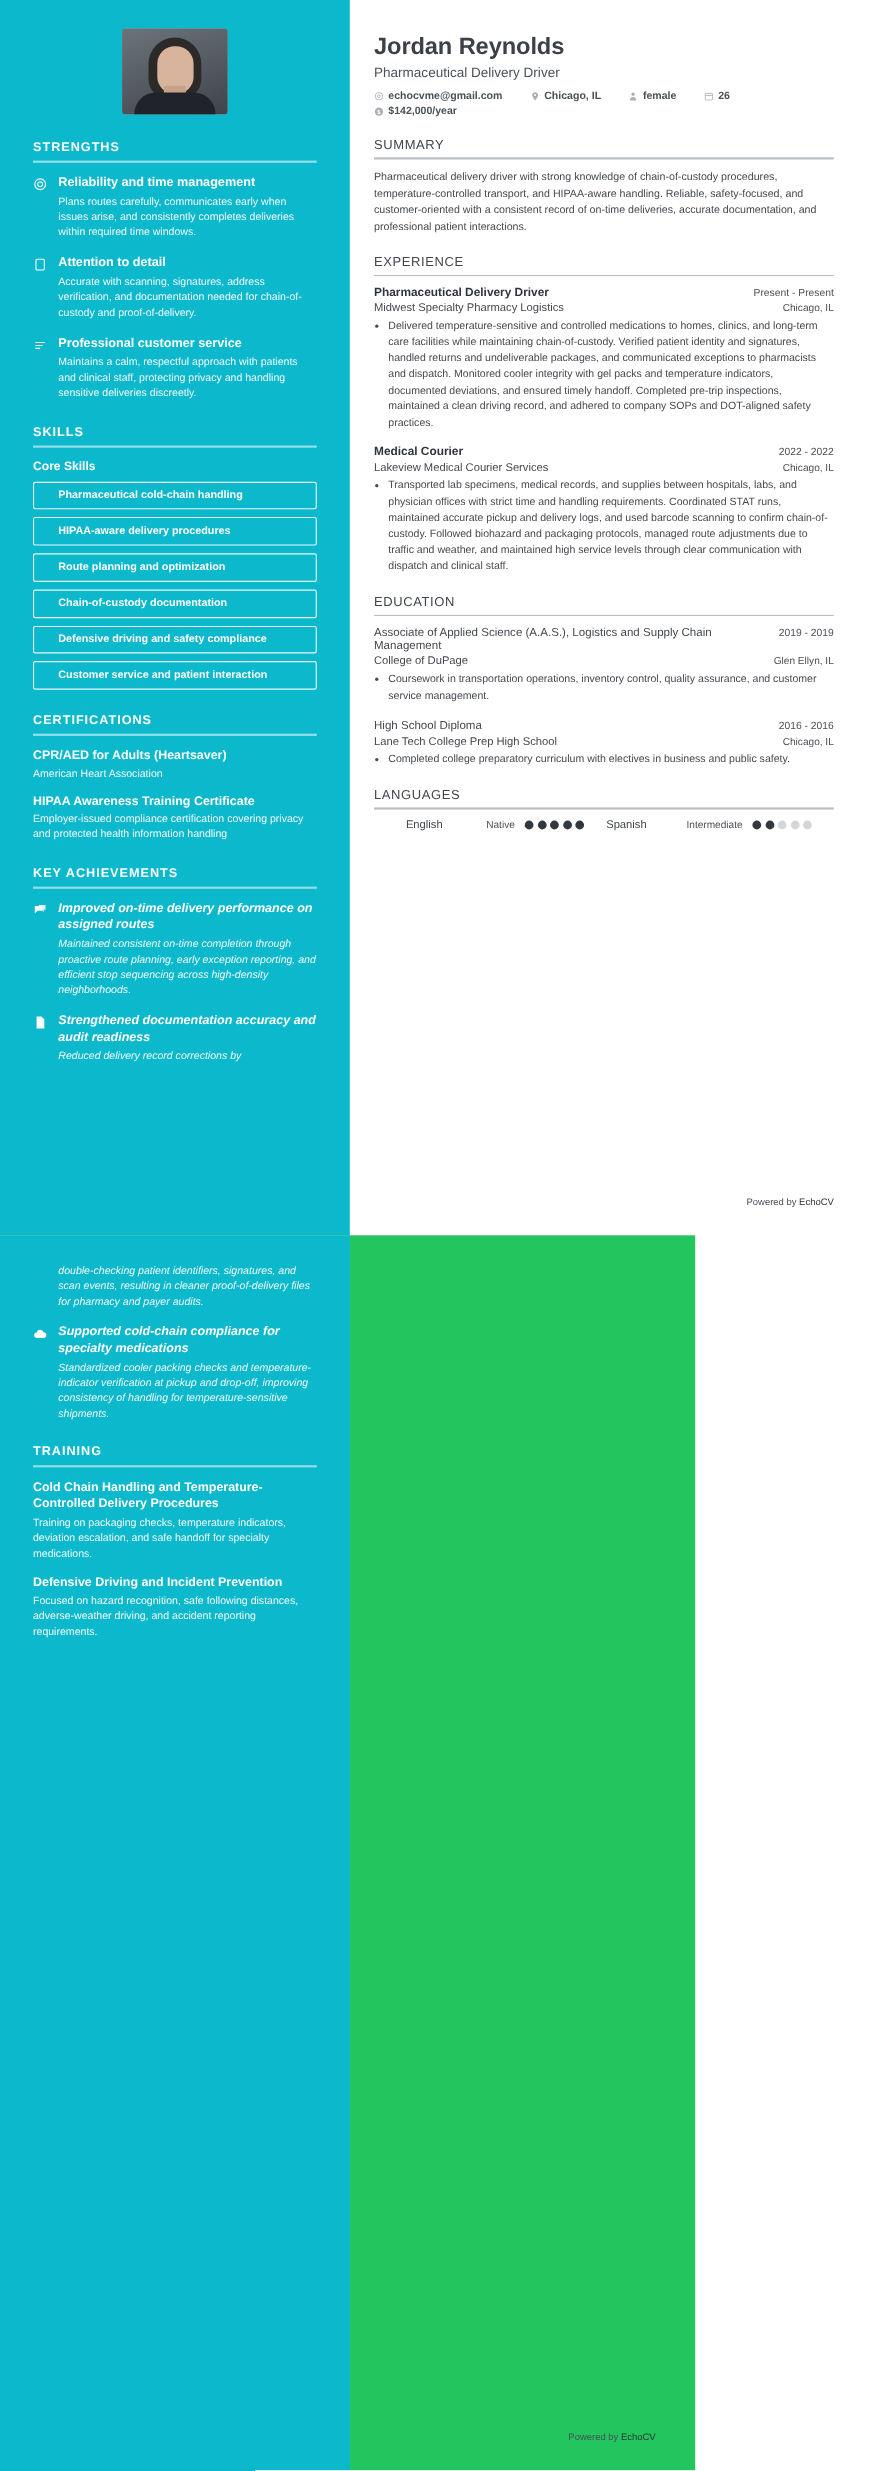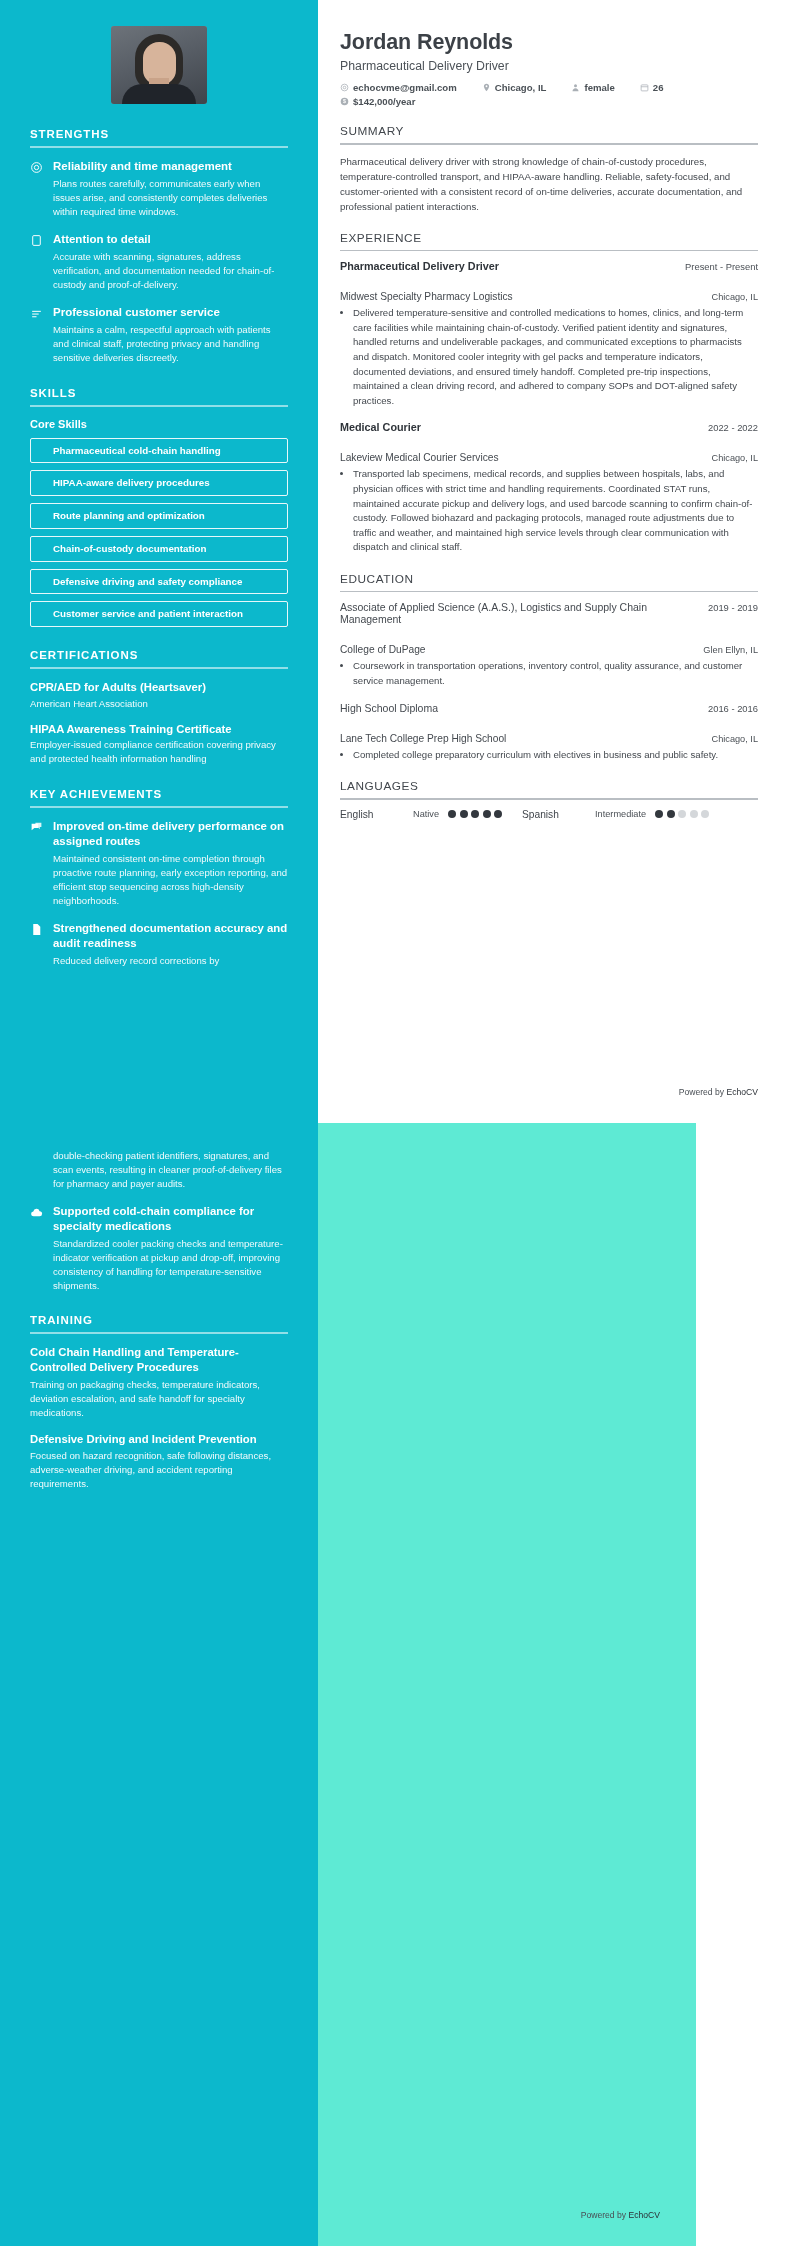--- a/index.html
+++ b/index.html
@@ -158,20 +158,21 @@
   .cert-org {
     font-size: 9.6px;
     line-height: 1.45;
     color: rgba(255,255,255,0.95);
   }
 
   .ach-item {
     display: flex;
     gap: 9px;
     margin-bottom: 13px;
+    font-style: italic;
   }
   .ach-name {
     font-size: 11.4px;
     font-weight: 700;
     line-height: 1.32;
     margin-bottom: 3px;
   }
   .ach-desc {
     font-size: 9.6px;
     line-height: 1.45;
@@ -260,21 +261,21 @@
   .job-date {
     font-size: 9.4px;
     color: #4b5056;
     white-space: nowrap;
   }
   .job-sub {
     display: flex;
     justify-content: space-between;
     align-items: baseline;
     gap: 10px;
-    margin-top: 19px;
+    margin-top: 3px;
   }
   .job-org {
     font-size: 10.2px;
     color: #44494f;
   }
   .job-loc {
     font-size: 9.2px;
     color: #4b5056;
     white-space: nowrap;
   }
@@ -286,20 +287,21 @@
     line-height: 1.52;
     color: #44494f;
     margin-bottom: 2px;
   }
 
   .lang-row {
     display: flex;
     align-items: flex-end;
     gap: 20px;
     flex-wrap: wrap;
+    margin-left: 29px;
   }
   .lang {
     display: flex;
     align-items: center;
     gap: 9px;
   }
   .lang-name {
     font-size: 10.2px;
     color: #41464c;
     min-width: 44px;
@@ -321,23 +323,23 @@
     position: absolute;
     right: 36px;
     font-size: 8.6px;
     color: #4a4f55;
   }
   .footer .brand { color: #2b3036; }
 
   
   .sheet2 {
     position: relative;
-    width: 696px;
+    width: 632px;
     height: 1123px;
-    background: #5eead4;
+    background: #22c55e;
     display: flex;
     overflow: hidden;
   }
   .sidebar2 {
     width: 318px;
     flex: 0 0 318px;
     background: #0cb8cc;
     color: #ffffff;
     padding: 26px 30px 30px 30px;
   }

